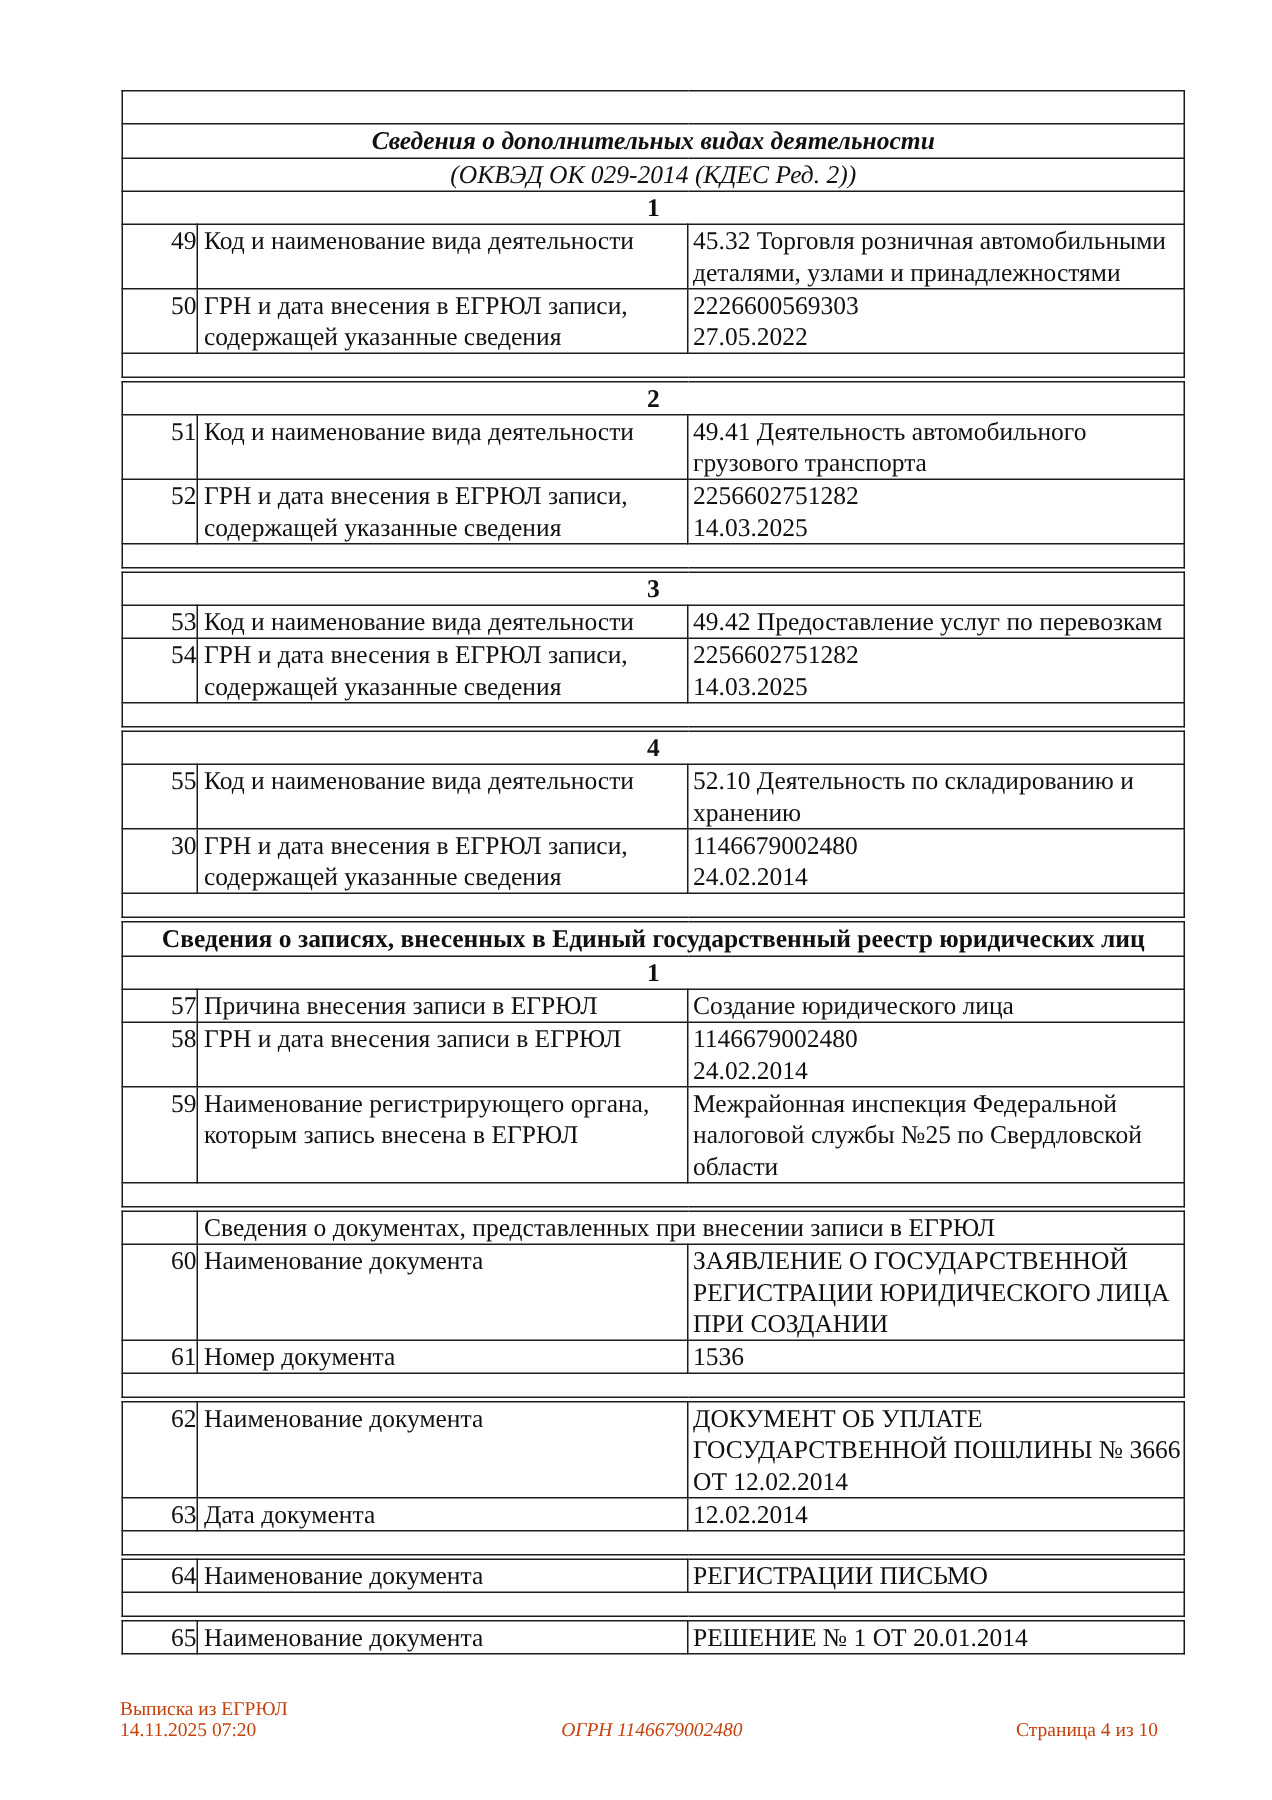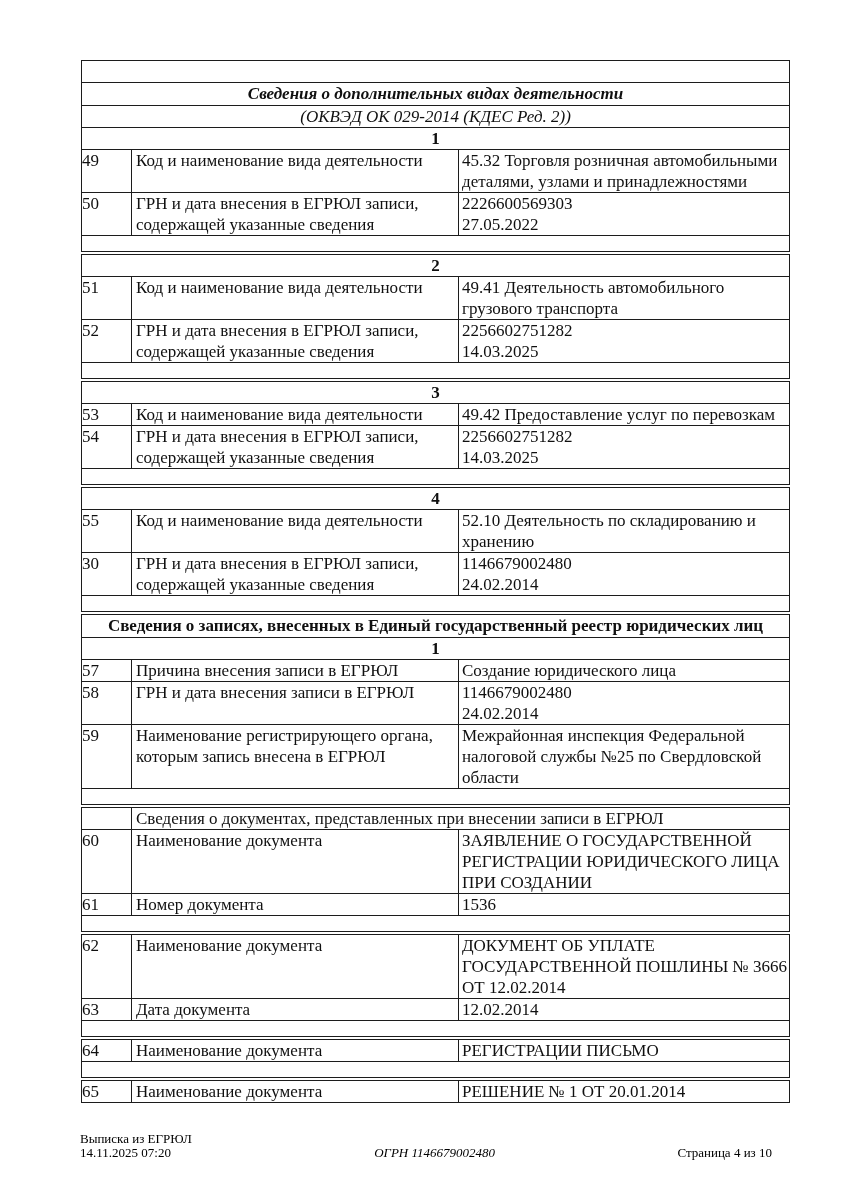--- a/index.html
+++ b/index.html
@@ -13,37 +13,37 @@
     margin:0 0 2px 0;
     font-family:"Liberation Serif",serif;font-size:17px;line-height:21px;color:#101010;padding-left:20px;
   }
   td{
     border:1.5px solid #1c1c1c;vertical-align:top;padding:0 2px;
     overflow:hidden;
   }
   col.c-num{width:50px;}
   col.c-label{width:327px;}
   col.c-value{width:331px;}
-  td.num{text-align:left;padding:0;}
+  td.num{text-align:right;padding:0;}
   td.label{padding-left:4px;}
   td.value{padding-left:3px;padding-right:1px;}
   tr.title td{text-align:center;font-weight:bold;font-style:italic;height:22px;}
   tr.sub td{text-align:center;font-style:italic;height:21px;}
   tr.regtitle td{text-align:center;font-weight:bold;height:22px;}
   tr.no td{text-align:center;font-weight:bold;height:21px;}
   tr.spacer td{height:15px;}
   tr.topspacer td{height:21px;}
   td.h1{height:21px;}
   td.h2{height:42px;}
   td.h3{height:63px;}
   td.subhead{padding-left:4px;height:21px;}
   .footer{
     position:absolute;left:80px;top:1132px;width:692px;
     display:flex;justify-content:space-between;align-items:flex-end;
-    font-size:13px;line-height:14px;color:#000000;
+    font-size:13px;line-height:14px;color:#c2410c;
   }
   .footer .left{ text-align:left;}
   .footer .center{text-align:left;font-style:italic;}
   .footer .right{text-align:right;}
 </style>
 </head>
 <body>
 
 <div class="doc">
 

